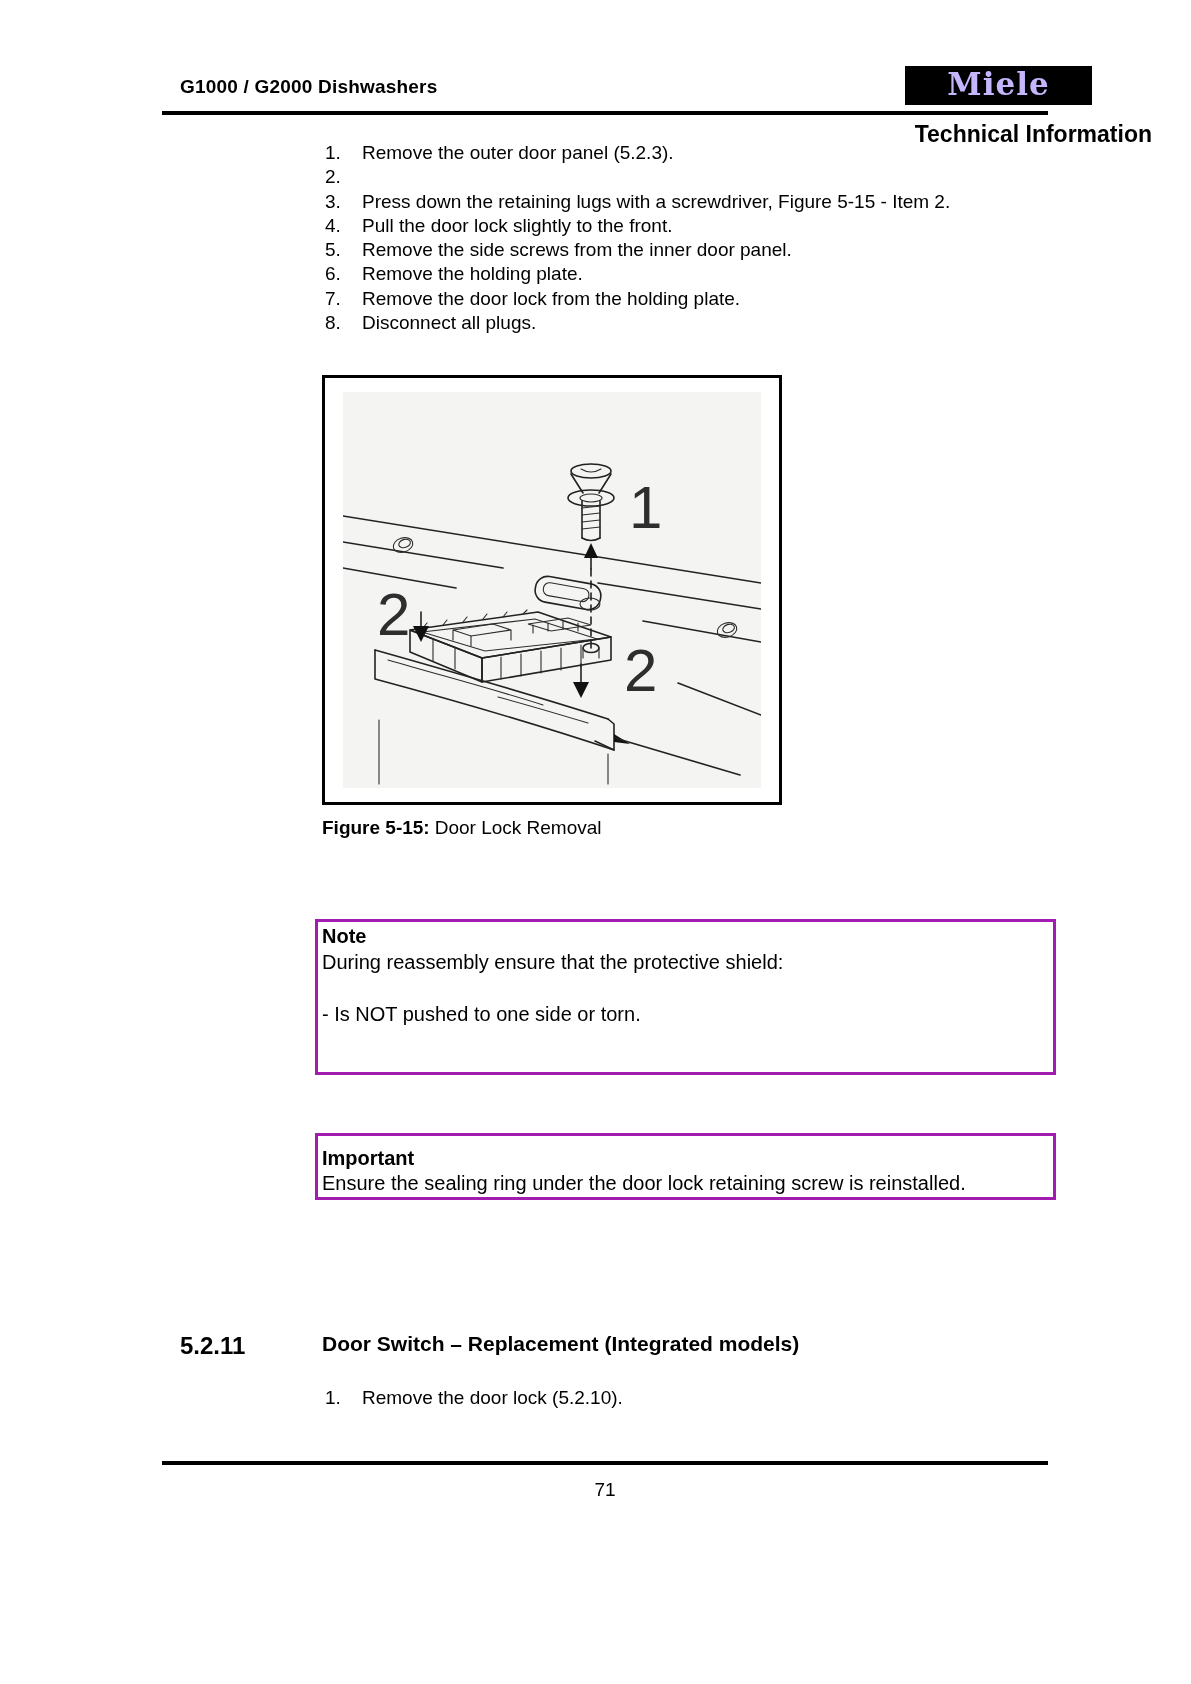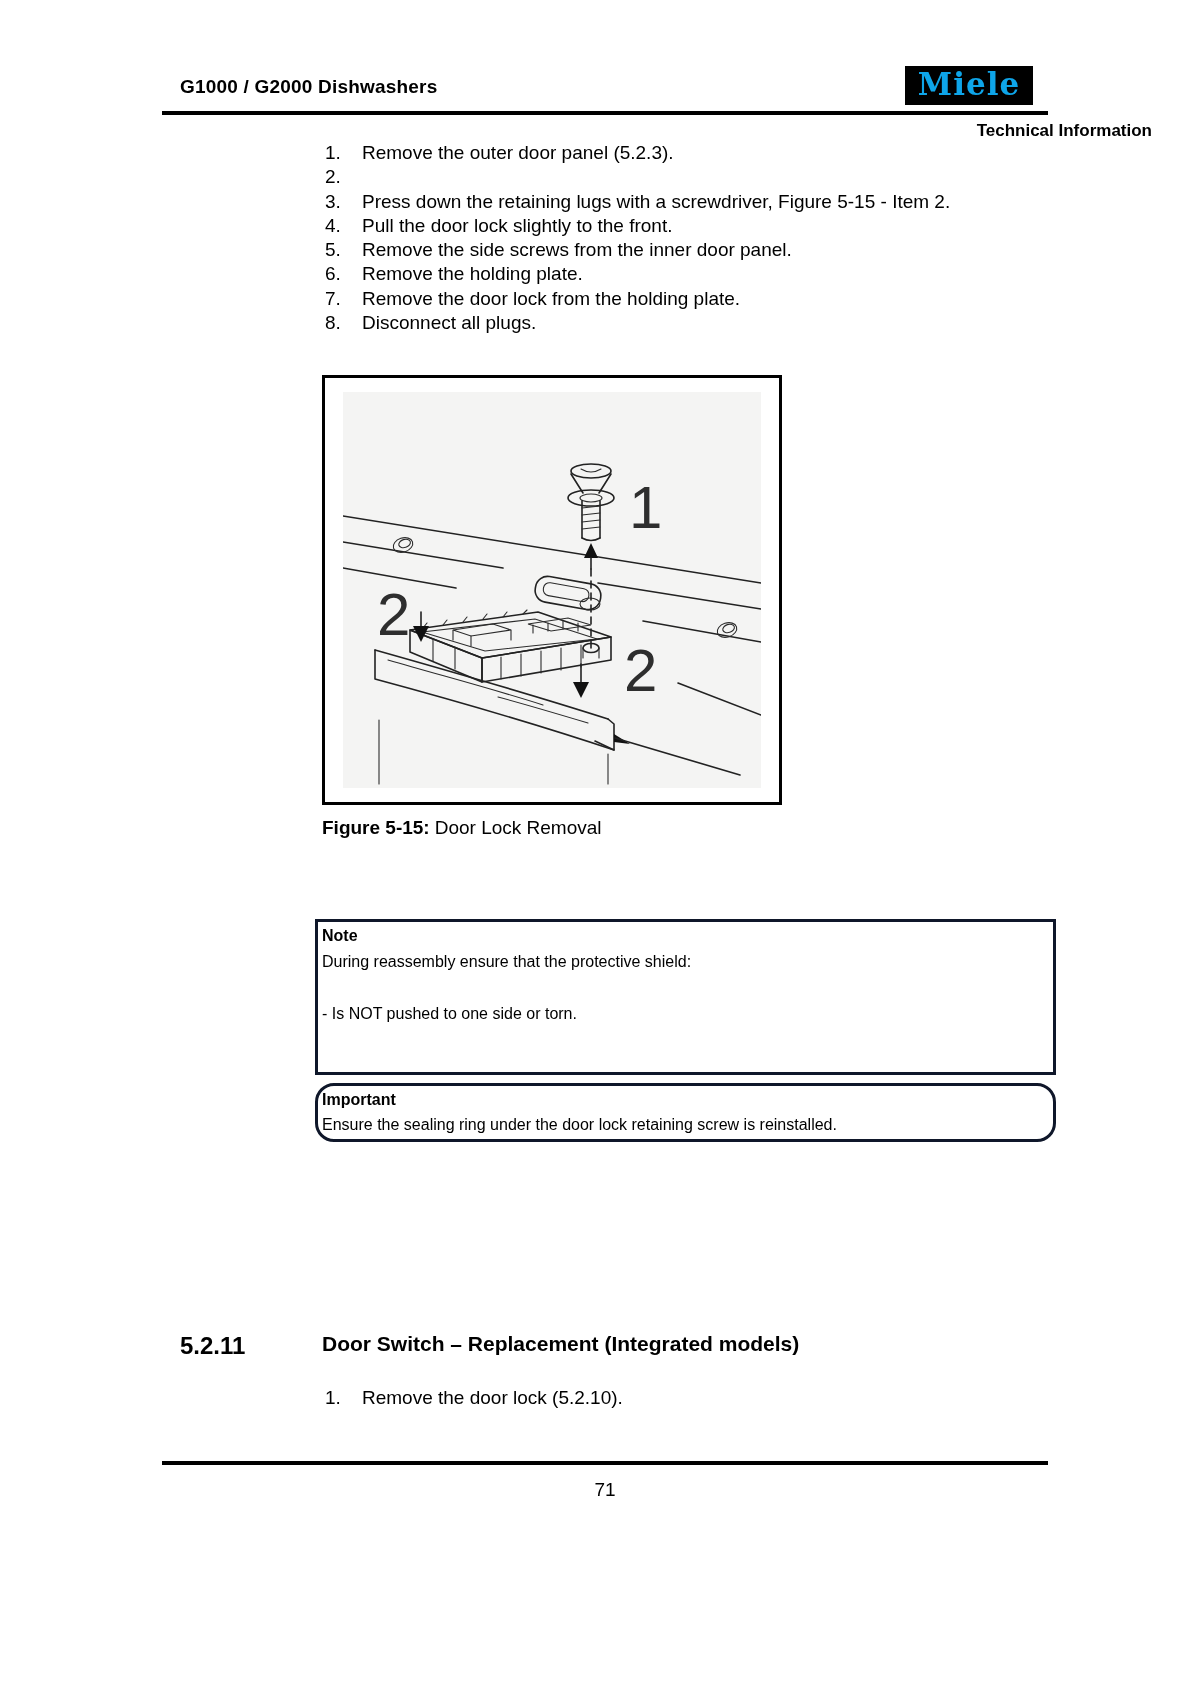--- a/index.html
+++ b/index.html
@@ -11,35 +11,35 @@
     font-family:"Liberation Sans", sans-serif;
     color:#000;
     overflow:hidden;
   }
   
   .doc-title{
     position:absolute;left:180px;top:76px;
     font-size:19px;font-weight:bold;letter-spacing:0.2px;
   }
   .logo{
-    position:absolute;left:905px;top:66px;width:128px;height:39px;
-    background:#000;color:#0ea5e9;
+    position:absolute;left:905px;top:66px;width:187px;height:39px;
+    background:#000;color:#c4b5fd;
     display:flex;align-items:center;justify-content:center;
   }
   .logo span{
     font-family:"DejaVu Serif", serif;
     font-weight:bold;font-size:31px;line-height:1;
     letter-spacing:1px;transform:translateY(-1px);
   }
   .header-rule{
     position:absolute;left:162px;top:111px;width:886px;height:4px;background:#000;
   }
   .subtitle{
     position:absolute;right:39px;top:121px;
-    font-size:17px;font-weight:bold;
+    font-size:23px;font-weight:bold;
   }
   
   .steps{position:absolute;left:325px;top:141px;width:720px;}
   .step-row{display:flex;font-size:19px;line-height:24.3px;}
   .step-num{width:37px;flex:none;}
   .steps2{position:absolute;left:325px;top:1386px;width:720px;}
   
   .figure-frame{
     position:absolute;left:322px;top:375px;width:460px;height:430px;
     border:3px solid #000;background:#fff;box-sizing:border-box;
@@ -50,26 +50,26 @@
   }
   .figure-canvas svg{display:block;width:100%;height:100%;}
   .caption{
     position:absolute;left:322px;top:817px;font-size:19px;text-align:right;
   }
   .caption .cap-label{font-weight:bold;}
   .caption .cap-text{margin-left:5px;}
   
   .callout-box{
     position:absolute;left:315px;width:723px;
-    border:3px solid #0f172a;background:#fff;
+    border:3px solid #a21caf;background:#fff;
     padding:1px 8px 3px 4px;
-    font-size:16px;line-height:26px;
+    font-size:20px;line-height:26px;
   }
   .note-box{top:919px;height:146px;}
-  .important-box{top:1083px;height:48px;line-height:24.5px;padding-top:2px;border-radius:19px;}
+  .important-box{top:1133px;height:48px;line-height:24.5px;padding-top:10px;}
   .box-title{font-weight:bold;}
   .box-line{white-space:pre-wrap;}
   .box-spacer{height:26px;}
   
   .section-number{
     position:absolute;left:180px;top:1332px;
     font-size:24px;font-weight:bold;
   }
   .section-title{
     position:absolute;left:322px;top:1332px;

